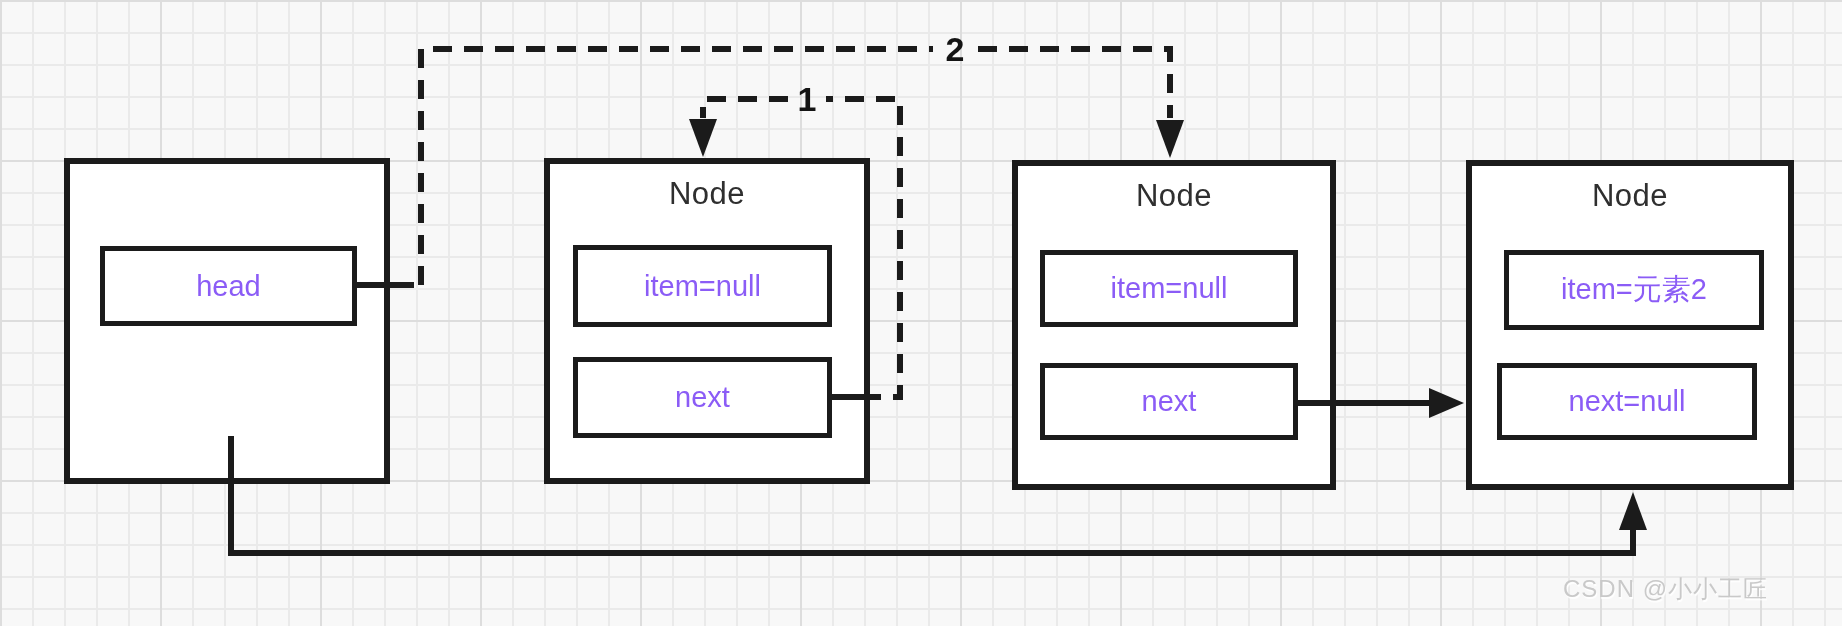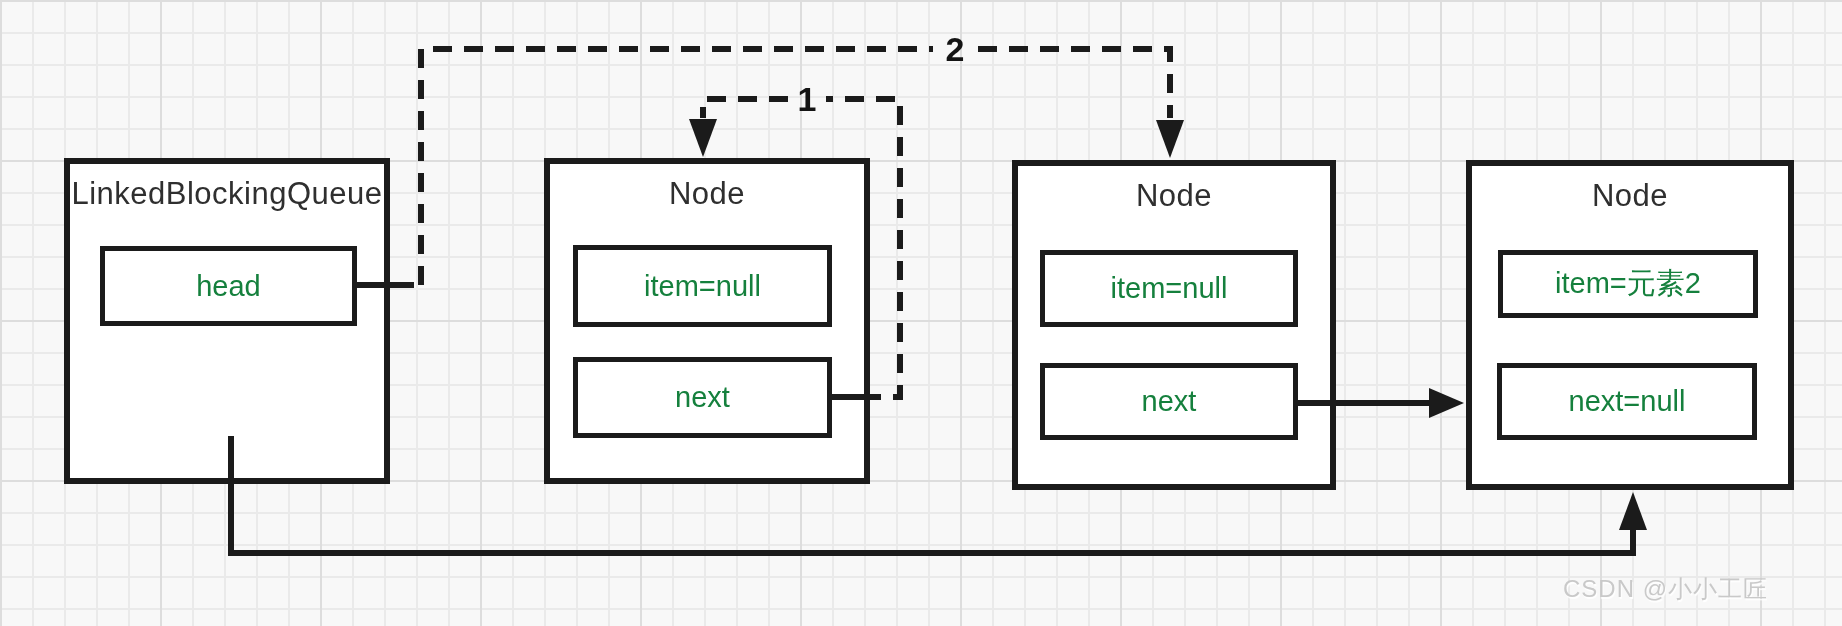--- a/index.html
+++ b/index.html
@@ -32,21 +32,21 @@
   }
   .ibox{
     position:absolute;
     box-sizing:border-box;
     background:#ffffff;
     border:5px solid #1b1b1b;
     display:flex;
     align-items:center;
     justify-content:center;
     font-size:29px;
-    color:#15803d;
+    color:#8b5cf6;
   }
   .overlay{
     position:absolute;left:0;top:0;
     pointer-events:none;
   }
   .step-label{
     position:absolute;
     transform:translate(-50%,-50%);
     font-size:34px;
     font-weight:bold;
@@ -63,21 +63,20 @@
     text-shadow:1px 2px 1px #ffffff;
     white-space:nowrap;
   }
 </style>
 </head>
 <body>
 
 <div class="canvas">
 
   <div class="obox" style="left:64px;top:158px;width:326px;height:326px;">
-    <div class="title">LinkedBlockingQueue</div>
     <div class="ibox" style="left:30px;top:82px;width:257px;height:80px;">
       <span>head</span>
     </div>
   </div>
 
   <div class="obox" style="left:544px;top:158px;width:326px;height:326px;">
     <div class="title">Node</div>
     <div class="ibox" style="left:23px;top:81px;width:259px;height:82px;">
       <span>item=null</span>
     </div>
@@ -91,21 +90,21 @@
     <div class="ibox" style="left:22px;top:84px;width:258px;height:77px;">
       <span>item=null</span>
     </div>
     <div class="ibox" style="left:22px;top:197px;width:258px;height:77px;">
       <span>next</span>
     </div>
   </div>
 
   <div class="obox" style="left:1466px;top:160px;width:328px;height:330px;">
     <div class="title">Node</div>
-    <div class="ibox" style="left:26px;top:84px;width:260px;height:68px;">
+    <div class="ibox" style="left:32px;top:84px;width:260px;height:80px;">
       <span>item=元素2</span>
     </div>
     <div class="ibox" style="left:25px;top:197px;width:260px;height:77px;">
       <span>next=null</span>
     </div>
   </div>
 
   <svg class="overlay" width="1842" height="626" viewBox="0 0 1842 626">
     <g stroke="#1b1b1b" stroke-width="6" fill="none">
 

